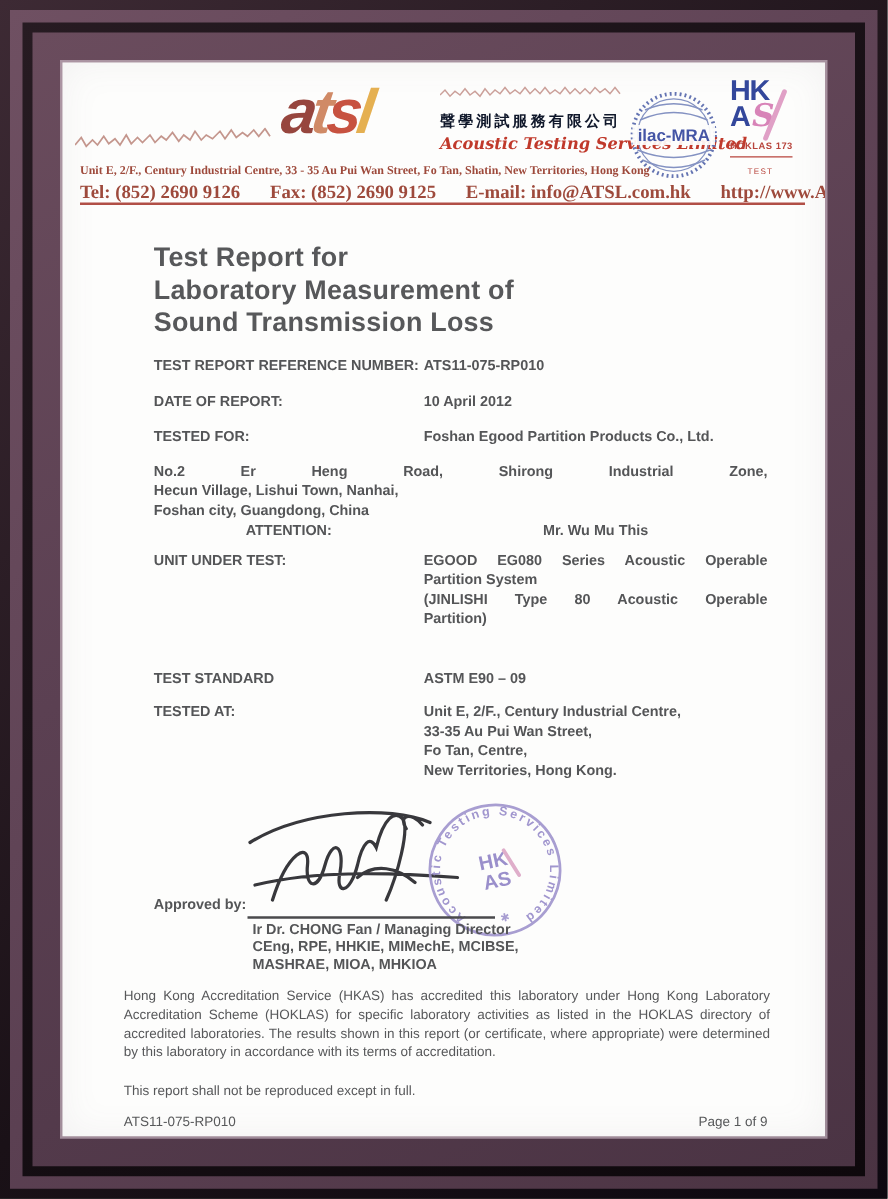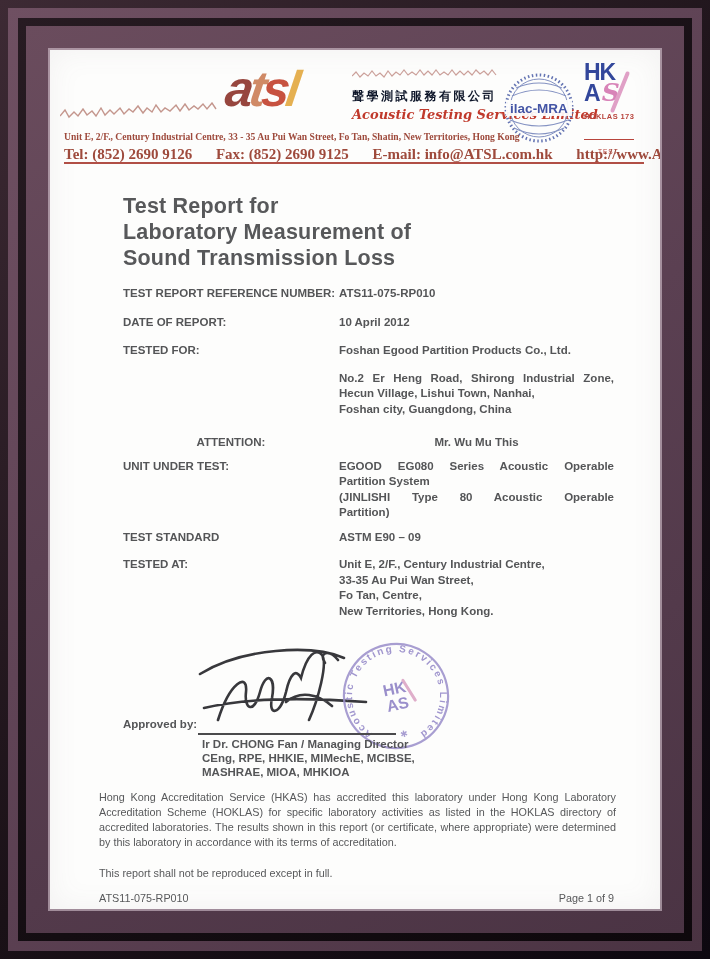--- a/index.html
+++ b/index.html
@@ -20,37 +20,37 @@
   .atsl .l-a{color:#97463e;} .atsl .l-t{color:#d08a66;} .atsl .l-s{color:#c75240;} .atsl .l-l{color:#e5b051;}
   .logo-right{position:absolute;left:302px;top:18px;width:152px;}
   .cn-name{font-family:"Liberation Serif",serif;font-weight:bold;font-size:12px;color:#0f172a;letter-spacing:2.5px;margin-top:2px;white-space:nowrap;}
   .en-name{font-family:"DejaVu Serif",serif;font-style:italic;font-weight:bold;font-size:13px;color:#c0392b;margin-top:2px;white-space:nowrap;}
   .ilac{position:absolute;left:452px;top:20px;}
   .hkas{position:absolute;left:534px;top:12px;width:66px;text-align:left;}
   .hk-row1{font-weight:bold;font-size:23px;line-height:20px;color:#33479b;letter-spacing:-1px;font-family:"Liberation Sans",sans-serif;}
   .hk-row2{font-weight:bold;font-size:23px;line-height:22px;color:#33479b;letter-spacing:-1px;position:relative;}
   .hk-s{font-family:"DejaVu Serif",serif;font-style:italic;color:#d884b8;font-size:25px;margin-left:2px;}
   .hk-hook{position:absolute;left:34px;top:-12px;width:4px;height:44px;background:#e0a0c6;transform:rotate(22deg);border-radius:2px;}
-  .hk-scheme{margin-top:8px;font-size:7.5px;font-weight:bold;color:#b8443c;letter-spacing:.4px;border-bottom:1px solid #b8443c;display:inline-block;padding-bottom:18px;}
+  .hk-scheme{margin-top:8px;font-size:7.5px;font-weight:bold;color:#b8443c;letter-spacing:.4px;border-bottom:1px solid #b8443c;display:inline-block;padding-bottom:4px;}
   .hk-scope{font-size:6.5px;color:#b8443c;letter-spacing:1px;margin-left:14px;}
   .addr1{position:absolute;left:14px;top:81px;width:582px;font-family:"Liberation Serif",serif;font-weight:bold;font-size:9.6px;color:#9e4a3c;white-space:nowrap;}
   .addr2{position:absolute;left:14px;top:96px;font-family:"Liberation Serif",serif;font-weight:bold;font-size:15px;color:#9e4a3c;white-space:nowrap;}
   .addr2 span{margin-right:20px;}
   .redrule{position:absolute;left:14px;right:16px;top:112px;height:2px;background:#b14f46;}
   
   .title{position:absolute;left:73px;top:143px;font-size:21.5px;line-height:26px;font-weight:bold;color:#57585a;letter-spacing:.2px;}
   
   .fields{position:absolute;left:73px;right:46px;top:236px;font-size:11.5px;line-height:15.5px;font-weight:bold;color:#545557;}
   .frow{display:flex;}
   .flabel{width:216px;flex:none;}
   .fvalue{flex:1;}
   .vline{display:block;}
   .just{text-align:justify;text-align-last:justify;}
-  .mb13{margin-bottom:13px;align-items:center;} .mb12{margin-bottom:12px;} .mb6{margin-bottom:18px;}
-  .mb8{margin-bottom:8px;text-align:center;} .mb20{margin-bottom:9px;}
+  .mb13{margin-bottom:13px;align-items:center;} .mb12{margin-bottom:12px;} .mb6{margin-bottom:1px;flex-direction:column;}
+  .mb8{margin-bottom:8px;text-align:center;} .mb20{margin-bottom:32px;}
   
   .approved-label{position:absolute;left:73px;top:668px;font-size:11.5px;font-weight:bold;}
   .sig-svg{position:absolute;left:140px;top:590px;}
   .sig-line{position:absolute;left:148px;top:683px;width:198px;height:2px;background:#4a4a4c;}
   .sig-name{position:absolute;left:152px;top:688px;font-size:11.5px;font-weight:bold;}
   .sig-q1{position:absolute;left:152px;top:702px;font-size:11.5px;font-weight:bold;}
   .sig-q2{position:absolute;left:152px;top:716px;font-size:11.5px;font-weight:bold;}
   .stamp{position:absolute;left:286px;top:586px;opacity:.88;transform:rotate(-12deg);}
   
   .accr{position:absolute;left:49px;right:44px;top:740px;margin:0;font-size:10.8px;line-height:15px;text-align:justify;color:#57585a;}

